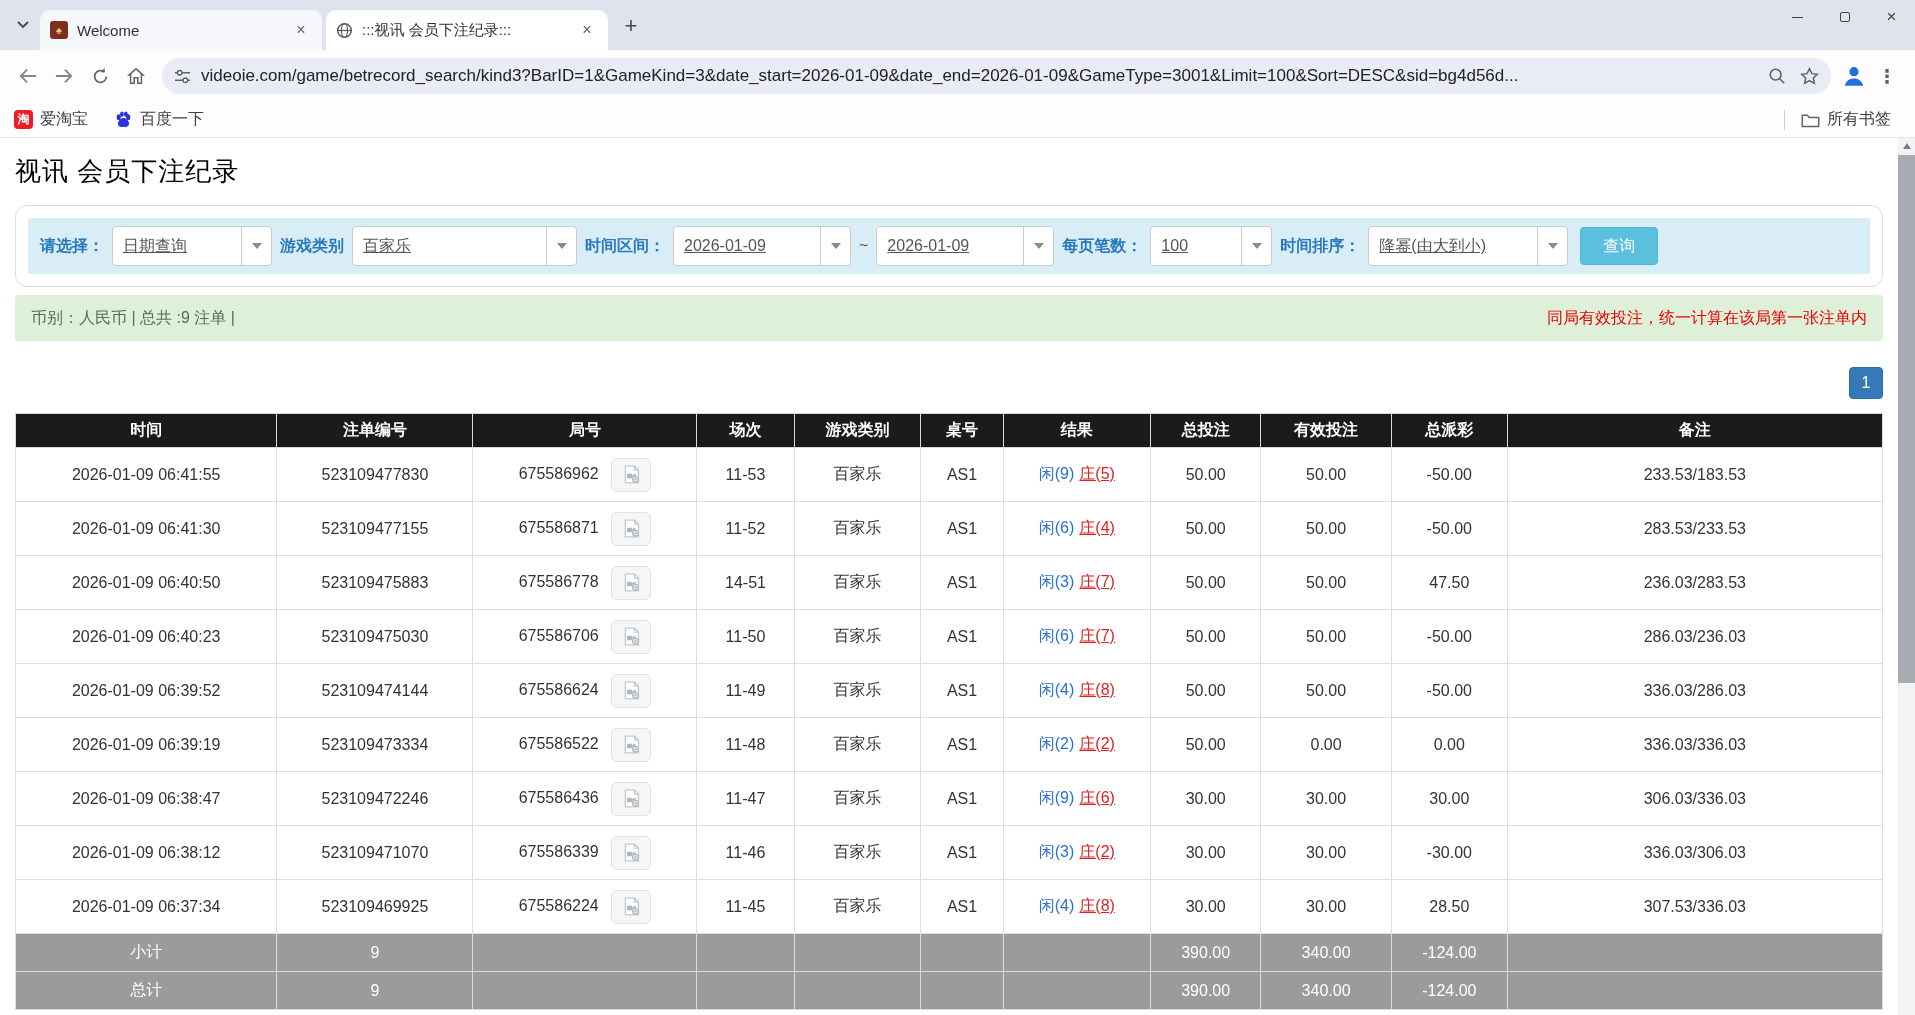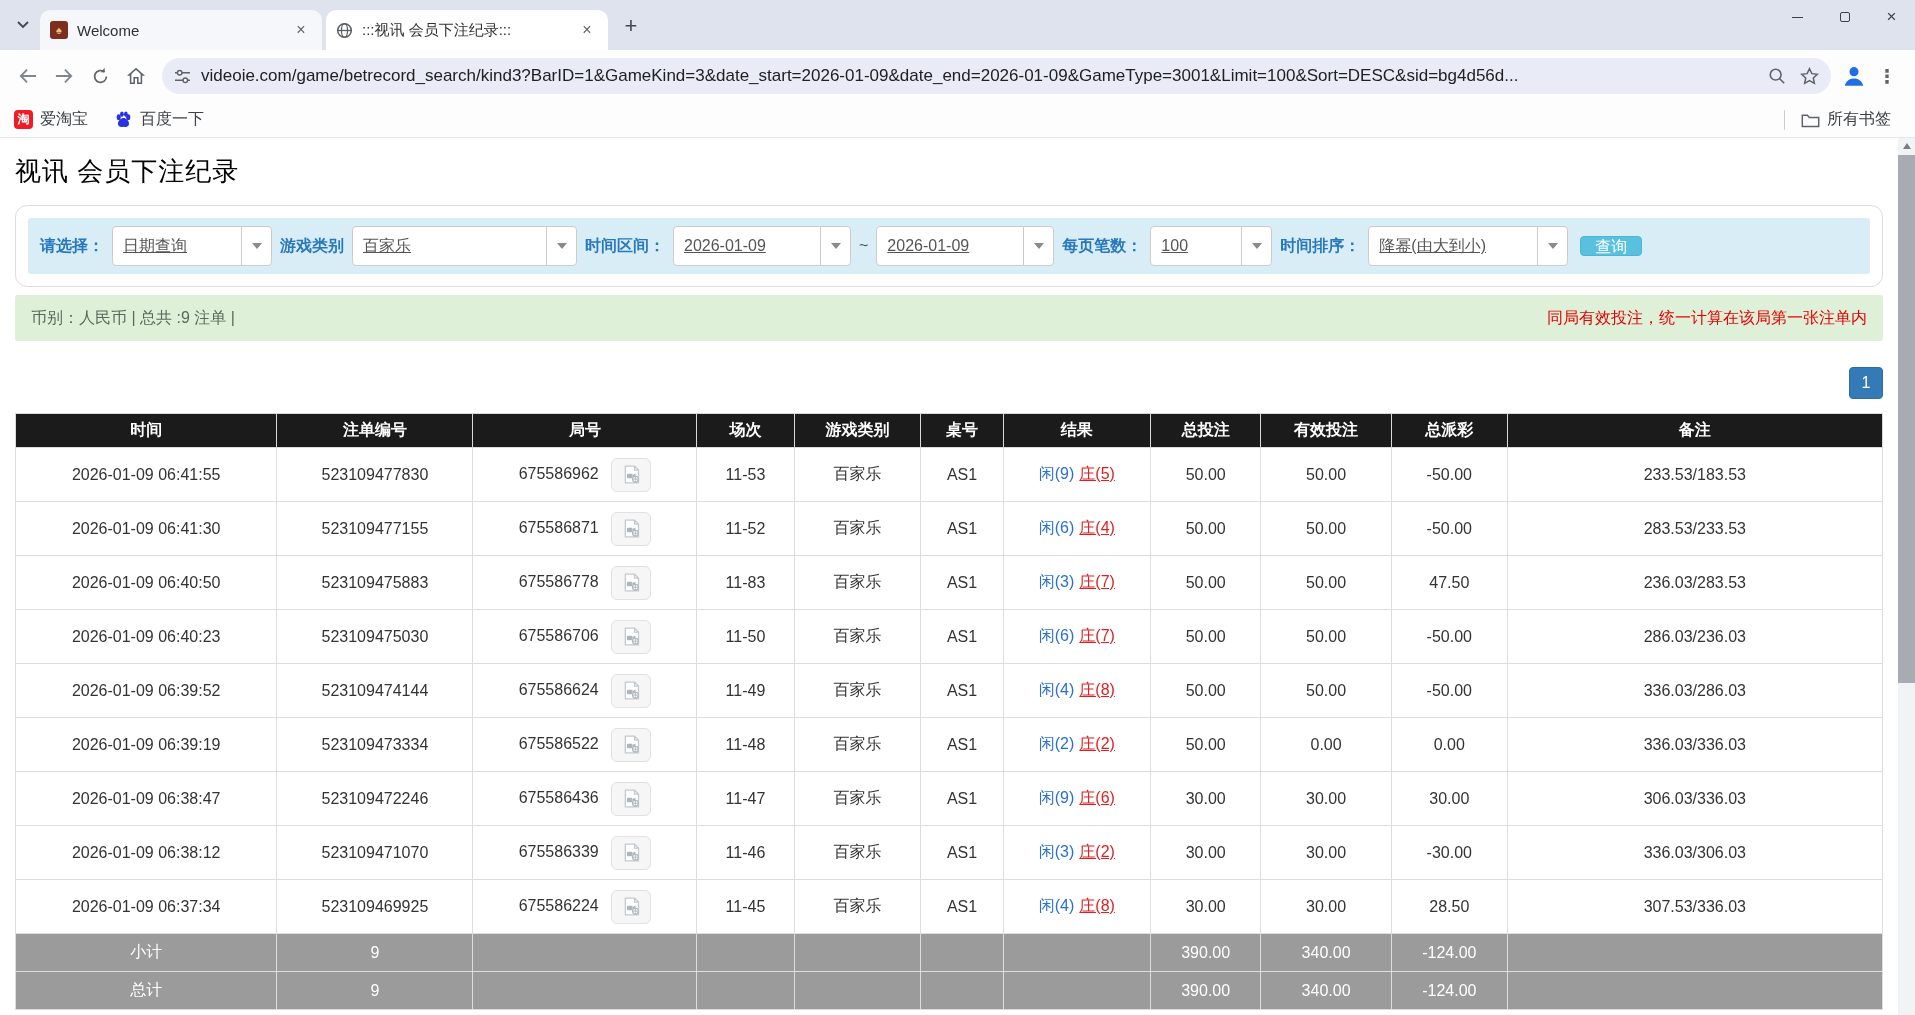--- a/index.html
+++ b/index.html
@@ -47,21 +47,21 @@
 
   .filter-panel { border:1px solid #ddd; border-radius:12px; margin-top:16px; padding:12px; }
   .filter-bar { background:#d9edf7; border-radius:3px; height:56px; display:flex; align-items:center; padding:0 12px; gap:8px; white-space:nowrap; }
   .f-label { color:#2878be; font-weight:bold; font-size:16px; }
   .select { display:inline-flex; height:40px; background:#fff; border:1px solid #ccc; border-radius:4px; align-items:center; overflow:hidden; flex:0 0 auto; }
   .select .val { padding:0 10px; font-size:16px; color:#555; flex:1; overflow:hidden;text-decoration:underline; }
   .select .arrow { width:30px; align-self:stretch; border-left:1px solid #ccc; display:flex; align-items:center; justify-content:center; }
   .caret { border-left:5px solid transparent; border-right:5px solid transparent; border-top:6px solid #8a8a8a; display:block; }
   .w-choice { width:160px; } .w-game { width:225px; } .w-date { width:178px; } .w-size { width:122px; } .w-sort { width:200px; }
   .tilde { color:#555; font-size:16px; }
-  .btn-search { height:20px; padding:0 14px; background:#5bc0de; border:1px solid #46b8da; border-radius:4px; color:#fff; font-size:16px; margin-left:4px; }
+  .btn-search { height:38px; padding:0 22px; background:#5bc0de; border:1px solid #46b8da; border-radius:4px; color:#fff; font-size:16px; margin-left:4px; }
 
   .summary-bar { margin-top:8px; height:46px; background:#dff0d8; border-radius:3px; display:flex; align-items:center; justify-content:space-between; padding:0 16px; }
   .summary-left { color:#5a6a5a; font-size:16px; }
   .summary-right { color:#e60000; font-size:16px; }
 
   .pagination { margin-top:26px; display:flex; justify-content:flex-end; }
   .page-btn { min-width:34px; height:32px; background:#337ab7; border:1px solid #2e6da4; border-radius:4px; color:#fff; font-size:16px; display:flex; align-items:center; justify-content:center; }
 
   table.bet { width:100%; border-collapse:collapse; table-layout:fixed; margin-top:14px; }
   .bet th { background:#1b1b1b; color:#fff; font-size:16px; font-weight:bold; height:34px; border:1px solid #d9d9d9; }
@@ -339,21 +339,21 @@
       <path d="M5 2.5h10.5L20 7v14.5H5z" fill="#fff" stroke="#c4c9ce" stroke-width="1.5"></path>
       <path d="M15.5 2.5V7H20" fill="none" stroke="#c4c9ce" stroke-width="1.5"></path>
       <rect x="6.8" y="11.2" width="6.4" height="5" rx="1" fill="#aeb6bd"></rect>
       <path d="M13.4 12.7l3.2-1.9v6.8l-3.2-1.9z" fill="#aeb6bd"></path>
       <circle cx="16.4" cy="17.4" r="3.3" fill="#f2f4f5" stroke="#aeb6bd" stroke-width="1.2"></circle>
       <circle cx="16.4" cy="17.4" r="1" fill="#aeb6bd"></circle>
       <path d="M16.4 14.6v1.6M16.4 18.6v1.6M13.6 17.4h1.6M17.6 17.4h1.6" stroke="#aeb6bd" stroke-width="1"></path>
     </svg>
   </span>
 </td>
-          <td>11-83</td>
+          <td>14-51</td>
           <td>百家乐</td>
           <td>AS1</td>
           <td><span class="res-p">闲(3)</span><span class="res-b">庄(7)</span></td>
           <td class="blue">50.00</td>
           <td>50.00</td>
           <td>47.50</td>
           <td>236.03/283.53</td>
         </tr>
         <tr>
           <td>2026-01-09 06:40:23</td>

